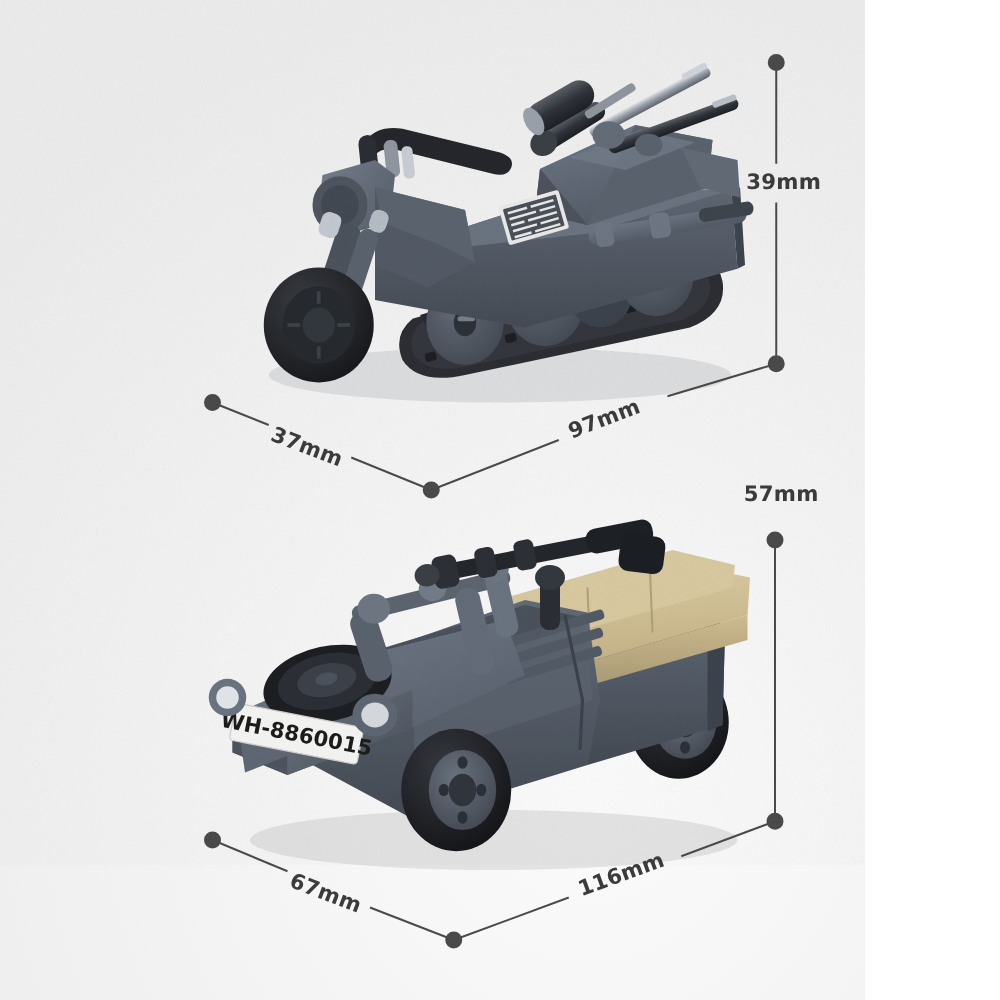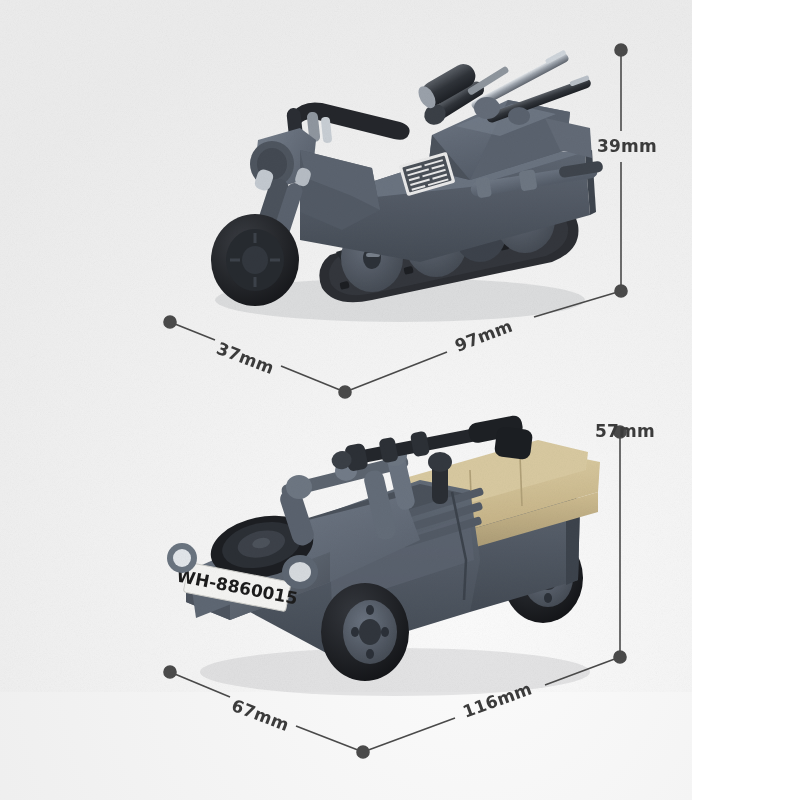--- a/index.html
+++ b/index.html
@@ -430,21 +430,21 @@
       <line x1="170" y1="672" x2="230" y2="697"></line>
       <line x1="296" y1="726" x2="363" y2="752"></line>
       <circle cx="170" cy="672" r="6"></circle>
       <circle cx="363" cy="752" r="6"></circle>
 
       <line x1="363" y1="752" x2="455" y2="718"></line>
       <line x1="545" y1="685" x2="620" y2="657"></line>
     </g>
   </svg>
 
-  <div class="dim-label" style="left:595px; top:421px;text-align:right;">57mm</div>
+  <div class="dim-label" style="left:595px; top:386px;text-align:right;">57mm</div>
   <div class="dim-label" style="left:236px; top:695px; transform: rotate(21deg); transform-origin: left top;">67mm</div>
   <div class="dim-label" style="left:460px; top:703px; transform: rotate(-20deg); transform-origin: left top;">116mm</div>
 
   <svg id="grain" viewBox="0 0 800 800" preserveAspectRatio="none">
     <filter id="noiseFilter">
       <feTurbulence type="fractalNoise" baseFrequency="0.9" numOctaves="3" stitchTiles="stitch"></feTurbulence>
       <feColorMatrix type="saturate" values="0"></feColorMatrix>
       <feComponentTransfer>
         <feFuncA type="linear" slope="0.16"></feFuncA>
       </feComponentTransfer>

